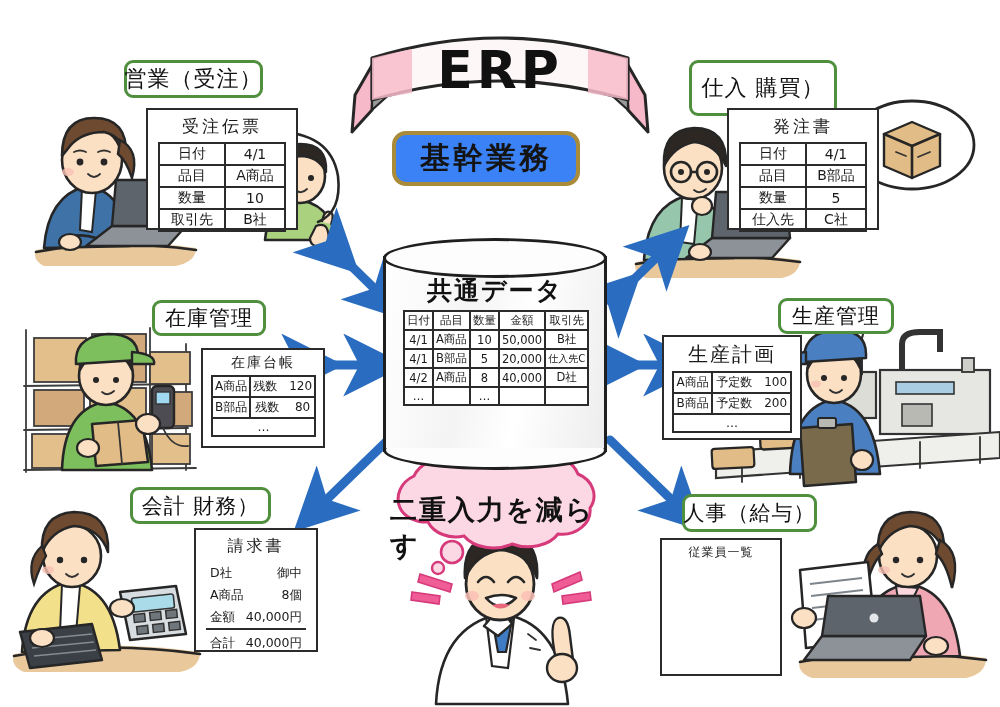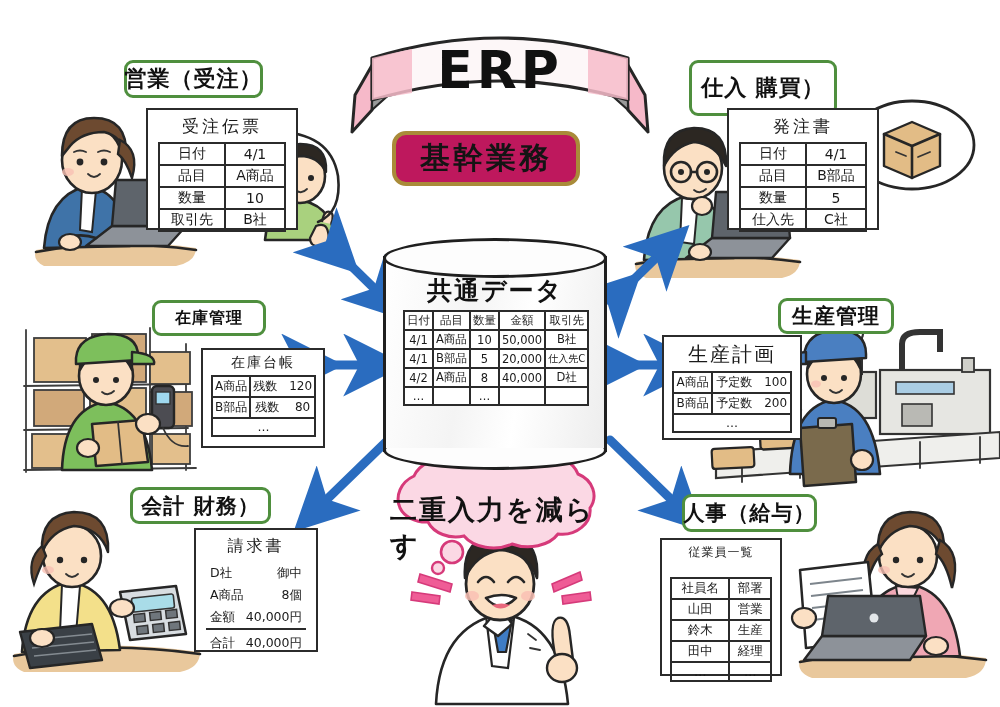--- a/index.html
+++ b/index.html
@@ -3,21 +3,21 @@
 <meta charset="utf-8">
 <style>
   html,body{margin:0;padding:0;background:#ffffff;}
   body{width:1000px;height:707px;font-family:"DejaVu Sans","Liberation Sans",sans-serif;position:relative;overflow:hidden;color:#1a1a1a;}
   #canvas{position:absolute;inset:0;width:1000px;height:707px;}
   .abs{position:absolute;box-sizing:border-box;}
 
   
   .seclabel{
     border:3px solid #4f8f3e;border-radius:9px;background:#fff;
-    font-weight:700;color:#111;text-align:center;white-space:nowrap;
+    font-weight:400;color:#111;text-align:center;white-space:nowrap;
     display:flex;align-items:center;justify-content:center;
     letter-spacing:1px;
   }
 
   
   .doc{background:#fff;border:2.5px solid #2b2b2b;}
   .doc .doctitle{text-align:center;font-weight:400;letter-spacing:3px;}
   table.dtbl{border-collapse:collapse;width:100%;}
   table.dtbl td{border:2px solid #2b2b2b;text-align:center;padding:1px 2px;white-space:nowrap;}
 
@@ -332,21 +332,21 @@
     <path d="M610,440 L680,508"></path>
   </g>
 </svg>
 
 <div class="abs" style="left:400px;top:40px;width:200px;height:60px;display:flex;align-items:center;justify-content:center;
             font-size:52px;font-weight:700;letter-spacing:4px;color:#111;">
   <span>ERP</span>
 </div>
 
 <div class="abs" style="left:392px;top:131px;width:188px;height:55px;border:4px solid #a98b39;border-radius:14px;
-            background:#be185d;display:flex;align-items:center;justify-content:center;
+            background:#3b82f6;display:flex;align-items:center;justify-content:center;
             font-size:30px;font-weight:700;letter-spacing:3px;color:#141414;">
   <span>基幹業務</span>
 </div>
 
 <div class="abs seclabel" style="left:124px;top:60px;width:139px;height:38px;font-size:22px;">
   <span>営業（受注）</span>
 </div>
 <div class="abs doc" style="left:146px;top:108px;width:152px;height:122px;padding:5px 10px 0;">
   <div class="doctitle" style="font-size:17px;margin-bottom:4px;">受注伝票</div>
   <table class="dtbl" style="font-size:14px;">
@@ -391,21 +391,21 @@
           <td>5</td>
         </tr>
       <tr>
           <td>仕入先</td>
           <td>C社</td>
         </tr>
     </tbody>
   </table>
 </div>
 
-<div class="abs seclabel" style="left:152px;top:300px;width:114px;height:36px;font-size:16px;">
+<div class="abs seclabel" style="left:152px;top:300px;width:114px;height:36px;font-size:21px;">
   <span>在庫管理</span>
 </div>
 <div class="abs doc" style="left:201px;top:348px;width:124px;height:100px;padding:4px 8px 0;">
   <div class="doctitle" style="font-size:14px;letter-spacing:2px;margin-bottom:3px;">在庫台帳</div>
   <table class="dtbl" style="font-size:12px;">
     <tbody>
       <tr>
           <td>A商品</td>
           <td>残数　120</td>
         </tr>
@@ -465,44 +465,20 @@
       <span>40,000円</span>
     </div>
   </div>
 </div>
 
 <div class="abs seclabel" style="left:682px;top:494px;width:135px;height:38px;font-size:21px;">
   <span>人事（給与）</span>
 </div>
 <div class="abs doc" style="left:660px;top:538px;width:122px;height:138px;padding:4px 8px 0;">
   <div class="doctitle" style="font-size:12px;letter-spacing:1px;margin-bottom:16px;">従業員一覧</div>
-  <table class="dtbl" style="font-size:12.5px;">
-    <tbody>
-      <tr>
-          <td>社員名</td>
-          <td>部署</td>
-        </tr>
-      <tr>
-          <td>山田</td>
-          <td>営業</td>
-        </tr>
-      <tr>
-          <td>鈴木</td>
-          <td>生産</td>
-        </tr>
-      <tr>
-          <td>田中</td>
-          <td>経理</td>
-        </tr>
-      <tr>
-          <td>…</td>
-          <td>…</td>
-        </tr>
-    </tbody>
-  </table>
 </div>
 
 <div class="abs" style="left:383px;top:238px;width:224px;height:232px;">
   <div class="cyl-body"></div>
   <div class="cyl-bottom"></div>
   <div class="cyl-top"></div>
 
   <div class="abs" style="left:0;top:36px;width:224px;text-align:center;font-size:25px;font-weight:700;letter-spacing:2px;color:#111;">
     <span>共通データ</span>
   </div>

